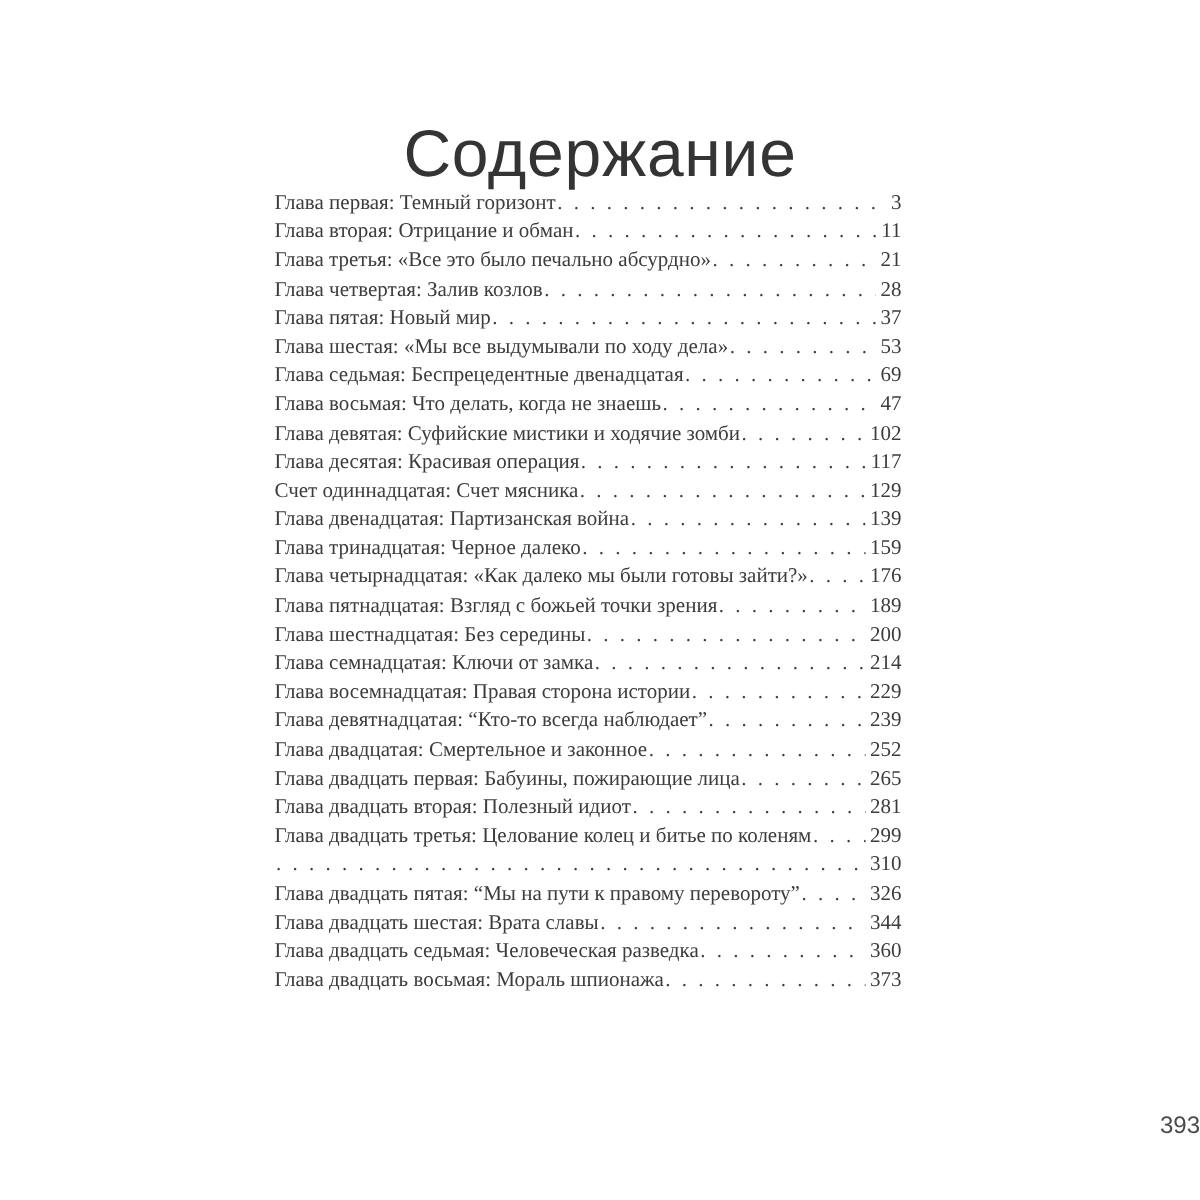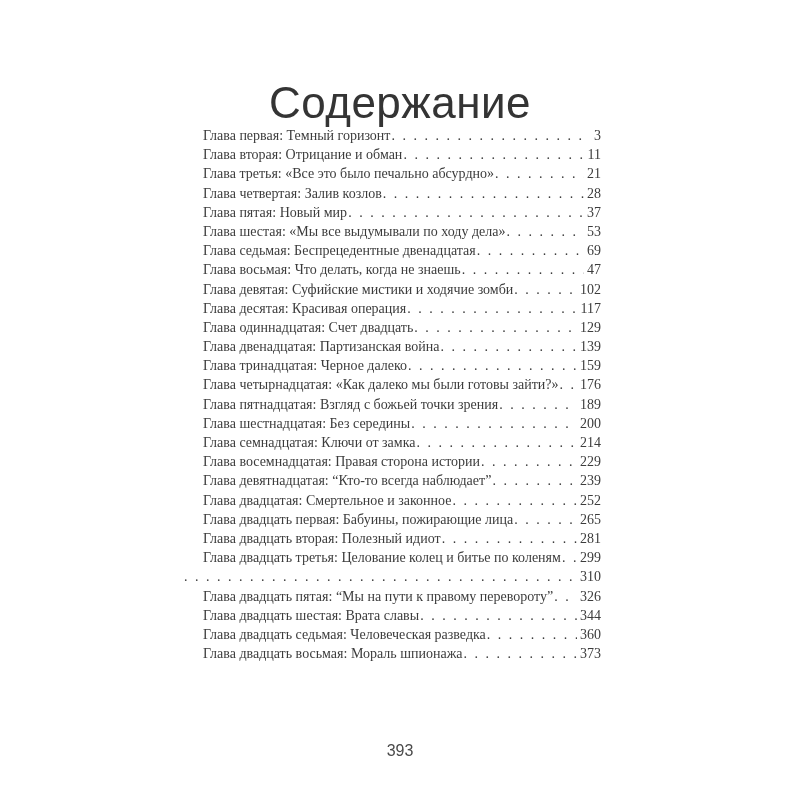--- a/index.html
+++ b/index.html
@@ -42,21 +42,20 @@
   }
   .toc-row {
     display: flex;
     align-items: baseline;
     height: 19.2px;
     line-height: 19.2px;
     white-space: nowrap;
   }
   .toc-entry-label {
     flex: 0 0 auto;
-    margin-left: 20px;
   }
   .toc-leader {
     flex: 1 1 0;
     min-width: 0;
     overflow: hidden;
     margin: 0 3px 0 1px;
     color: #3c3c3c;
   }
   .toc-leader::after {
     content: ". . . . . . . . . . . . . . . . . . . . . . . . . . . . . . . . . . . . . . . . . . . . . . . . . . . . . . . . . . . . . . . . . . . .";
@@ -65,21 +64,21 @@
   .toc-page-number {
     flex: 0 0 auto;
     text-align: right;
     min-width: 12px;
   }
   .folio {
     position: absolute;
     top: 742px;
     left: 0;
     width: 100%;
-    text-align: center;
+    text-align: right;
     font-family: "Liberation Sans", "DejaVu Sans", sans-serif;
     font-size: 16px;
     color: #4a4a4a;
   }
 </style>
 </head>
 <body>
 
 <div class="book-page">
 
@@ -130,21 +129,21 @@
     <span class="toc-entry-label">Глава девятая: Суфийские мистики и ходячие зомби</span>
     <span class="toc-leader"></span>
     <span class="toc-page-number">102</span>
   </div>
       <div class="toc-row">
     <span class="toc-entry-label">Глава десятая: Красивая операция</span>
     <span class="toc-leader"></span>
     <span class="toc-page-number">117</span>
   </div>
       <div class="toc-row">
-    <span class="toc-entry-label">Глава одиннадцатая: Счет двадцать</span>
+    <span class="toc-entry-label">Счет одиннадцатая: Счет мясника</span>
     <span class="toc-leader"></span>
     <span class="toc-page-number">129</span>
   </div>
       <div class="toc-row">
     <span class="toc-entry-label">Глава двенадцатая: Партизанская война</span>
     <span class="toc-leader"></span>
     <span class="toc-page-number">139</span>
   </div>
       <div class="toc-row">
     <span class="toc-entry-label">Глава тринадцатая: Черное далеко</span>

